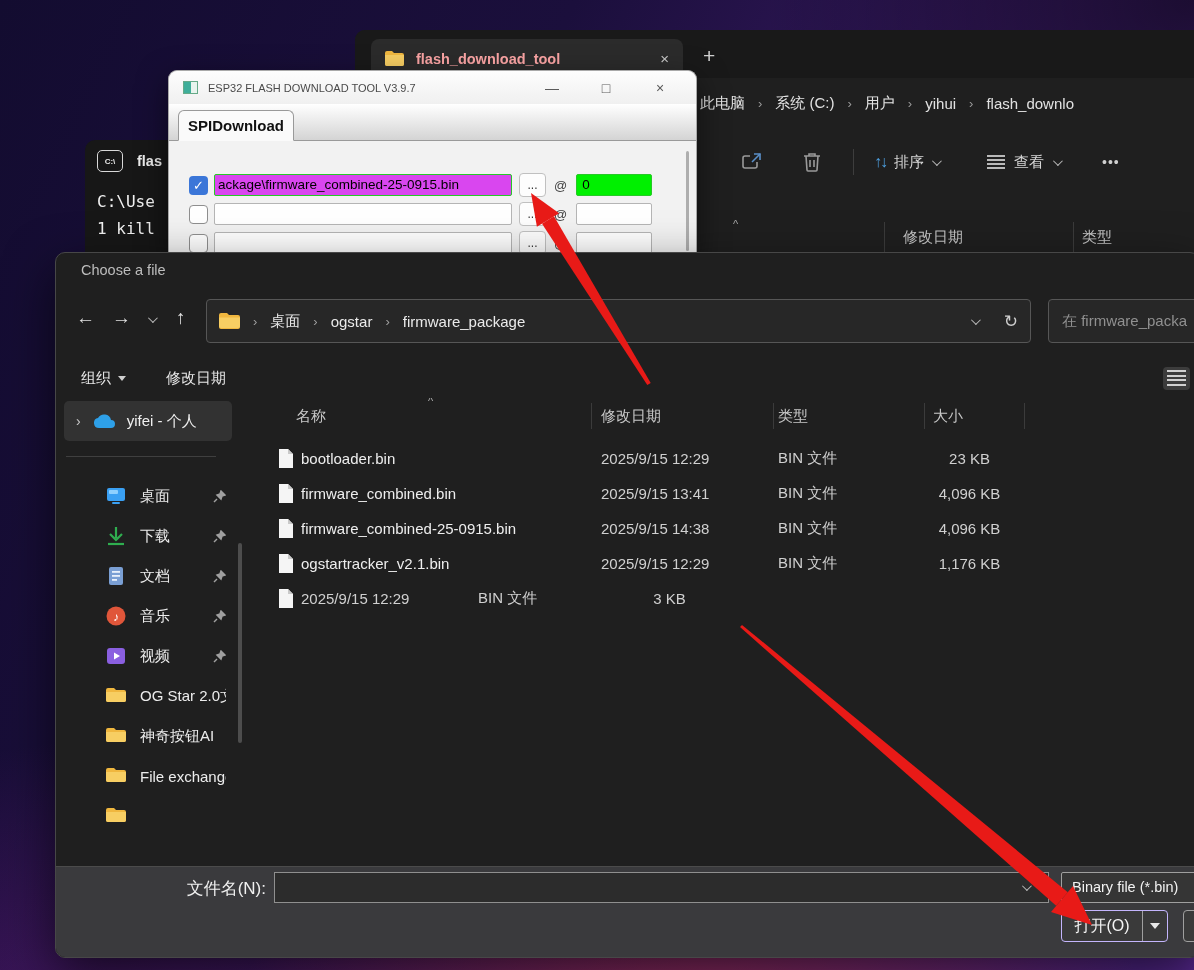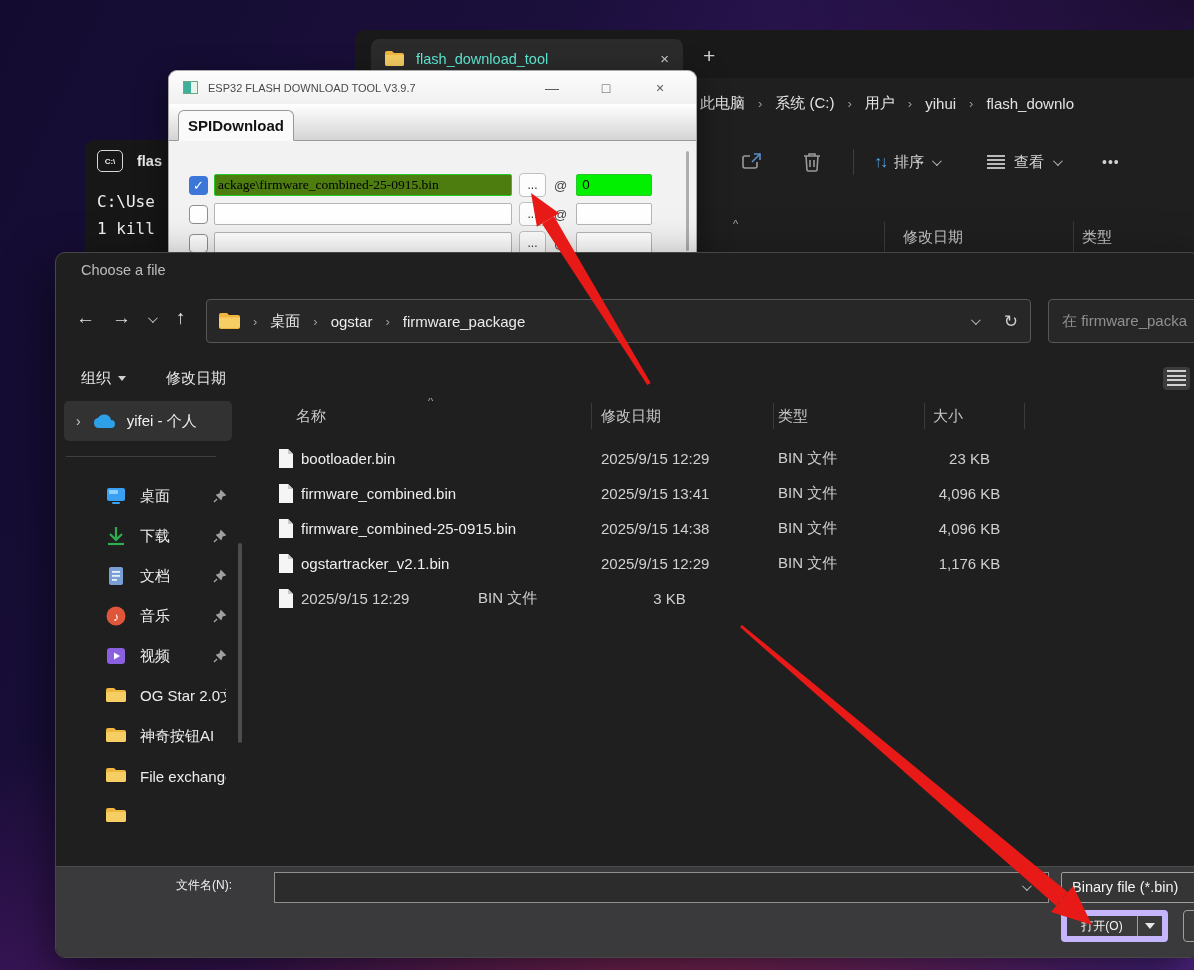--- a/index.html
+++ b/index.html
@@ -12,21 +12,21 @@
       radial-gradient(60% 50% at 100% 0%, rgba(0,0,0,0.55), rgba(0,0,0,0) 60%),
       linear-gradient(115deg, #130c30 0%, #1b0f3c 35%, #32175a 60%, #45207a 80%, #56288f 100%);
   }
 
   
   .explorer { position:absolute; left:355px; top:30px; width:845px; height:230px;
     background:#1f1f1f; border-radius:10px 0 0 0; z-index:1; }
   .exp-tabbar { position:absolute; left:0; top:0; right:0; height:48px; background:#191919; border-radius:10px 0 0 0; }
   .exp-tab { position:absolute; left:16px; top:9px; width:312px; height:39px; background:#2b2b2b;
     border-radius:8px 8px 0 0; display:flex; align-items:center; padding:0 14px; gap:12px; }
-  .exp-tab .lbl { color:#5eead4; font-size:14.5px; font-weight:400; flex:1; white-space:nowrap; overflow:hidden; }
+  .exp-tab .lbl { color:#fca5a5; font-size:14.5px; font-weight:700; flex:1; white-space:nowrap; overflow:hidden; }
   .exp-tab .x { color:#c8c8c8; font-size:15px; }
   .exp-newtab { position:absolute; left:348px; top:14px; color:#cfcfcf; font-size:21px; font-weight:300; }
   .exp-bread { position:absolute; left:345px; top:48px; right:0; height:50px; display:flex; align-items:center;
     gap:13px; color:#e2e2e2; font-size:15px; white-space:nowrap; }
   .exp-bread .sep { color:#9a9a9a; font-size:13px; }
   .exp-cmdbar { position:absolute; left:0; top:104px; right:0; height:56px; display:flex; align-items:center; color:#b9b9b9; }
   .exp-cmdbar .vdiv { width:1px; height:26px; background:#3d3d3d; }
   .tool-txt { font-size:15px; color:#d6d6d6; }
   .blue-arrows { color:#4d9fdf; font-size:16px; letter-spacing:-2px; }
   .chev { display:inline-block; width:7px; height:7px; border-right:1.6px solid #b9b9b9; border-bottom:1.6px solid #b9b9b9;
@@ -57,21 +57,21 @@
   .esp-tab { position:absolute; left:9px; bottom:-1px; width:116px; height:31px; background:#fafafa;
     border:1px solid #999; border-bottom:1px solid #fafafa; border-radius:6px 6px 0 0;
     display:flex; align-items:center; justify-content:center; font-size:15px; font-weight:700; color:#111; }
   .esp-body { position:absolute; left:0; top:70px; right:0; bottom:0; background:#f2f2f2; }
   .esp-row { position:absolute; left:0; height:24px; display:flex; align-items:center; }
   .cbx { width:19px; height:19px; border-radius:4px; margin-left:20px; }
   .cbx.on { background:#3b76d8; color:#fff; font-size:13px; display:flex; align-items:center; justify-content:center; }
   .cbx.off { background:#fff; border:1.5px solid #8f8f8f; }
   .esp-field { width:298px; height:22px; margin-left:6px; border:1px solid #b5b5b5; border-radius:2px;
     background:#fff; font-size:13.5px; color:#000; padding:0 3px; line-height:20px; white-space:nowrap; overflow:hidden; }
-  .esp-field.green { background:#4d7c0f; border-color:#28c828;font-family:Liberation Serif, serif; }
+  .esp-field.green { background:#d946ef; border-color:#28c828; }
   .esp-dots { width:27px; height:24px; margin-left:7px; background:#fdfdfd; border:1px solid #c0c0c0; border-radius:4px;
     font-size:12px; color:#333; display:flex; align-items:center; justify-content:center; line-height:8px; }
   .esp-at { margin-left:8px; color:#444; font-size:13px; }
   .esp-addr { width:76px; height:22px; margin-left:9px; border:1px solid #b5b5b5; border-radius:2px; background:#fff;
     font-size:13.5px; padding:0 5px; line-height:20px; }
   .esp-addr.green { background:#00f000; border-color:#28c828; }
   .esp-scroll { position:absolute; right:7px; top:10px; width:3px; height:100px; background:#aeaeae; border-radius:2px; }
 
   
   .dlg { position:absolute; left:55px; top:252px; width:1145px; height:706px; background:#1f1f1f;
@@ -115,29 +115,29 @@
   .frows { position:absolute; left:0; right:0; top:43px; }
   .frow { height:35px; display:flex; align-items:center; font-size:15px; color:#d0d0d0; }
   .fc-ico { width:55px; padding-left:32px; }
   .fc-name { width:300px; color:#eeeeee; white-space:nowrap; overflow:hidden; }
   .fc-date { width:177px; }
   .fc-type { width:155px; }
   .fc-size { width:73px; text-align:center; }
 
   .dlg-foot { position:absolute; left:0; right:0; top:613px; height:93px; background:#3a3a3d;
     border-top:1px solid #4b4b4b; border-radius:0 0 0 10px; }
-  .fn-lbl { position:absolute; left:120px; top:10px; width:90px; color:#f0f0f0; font-size:12px; }
+  .fn-lbl { position:absolute; left:120px; top:10px; width:90px; text-align:right; color:#f0f0f0; font-size:17px; }
   .fn-input { position:absolute; left:218px; top:5px; width:775px; height:31px; background:#2c2c2c;
     border:1px solid #8f8f8f; color:#eee; font-size:14px; padding:0 28px 0 8px; }
   .fn-chev { position:absolute; left:966px; top:17px; }
   .ftype { position:absolute; left:1005px; top:5px; width:160px; height:31px; background:#353535;
     border:1px solid #9f9f9f; border-radius:2px; color:#f2f2f2; font-size:14.5px; line-height:29px; padding-left:10px;
     white-space:nowrap; }
   .openbtn { position:absolute; left:1005px; top:43px; width:107px; height:32px; background:#3a3a3a;
-    border:6px solid #c4b5fd; border-radius:4px; color:#f4f4f4; font-size:12px; display:flex; align-items:center; }
+    border:1px solid #c4b5fd; border-radius:4px; color:#f4f4f4; font-size:16px; display:flex; align-items:center; }
   .openbtn .cap { flex:1; text-align:center; }
   .openbtn .split { width:1px; height:100%; background:#9f9f9f; }
   .openbtn .dd { width:24px; display:flex; justify-content:center; }
   .tri-solid { width:0; height:0; border-left:5px solid transparent; border-right:5px solid transparent; border-top:6px solid #e8e8e8; }
   .cancelbtn { position:absolute; left:1127px; top:43px; width:70px; height:32px; background:#3a3a3a;
     border:1px solid #9f9f9f; border-radius:4px; }
 
   .arrows { position:absolute; left:0; top:0; width:1194px; height:970px; z-index:6; pointer-events:none; }
   svg.icon { display:block; }
 </style>

